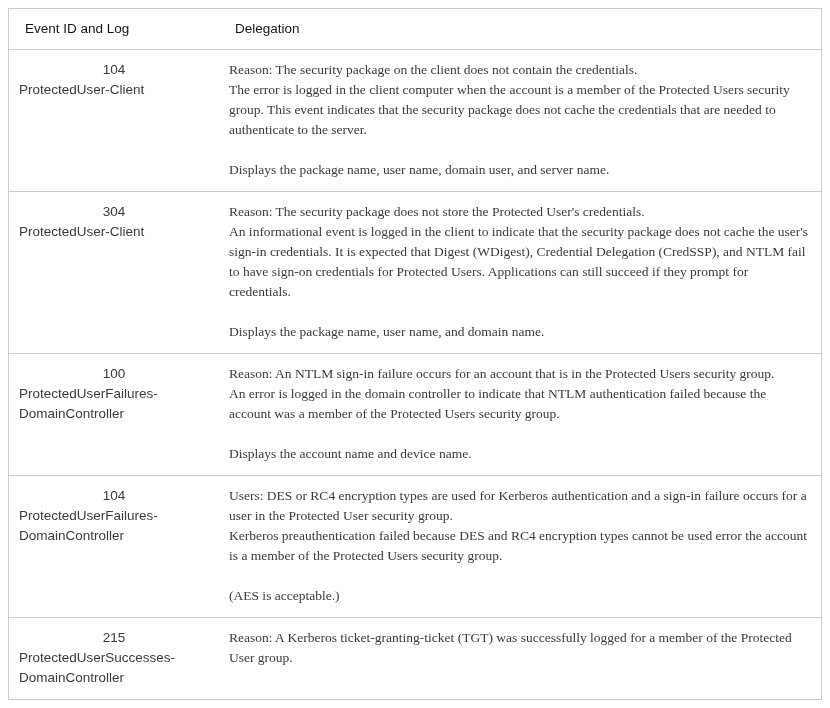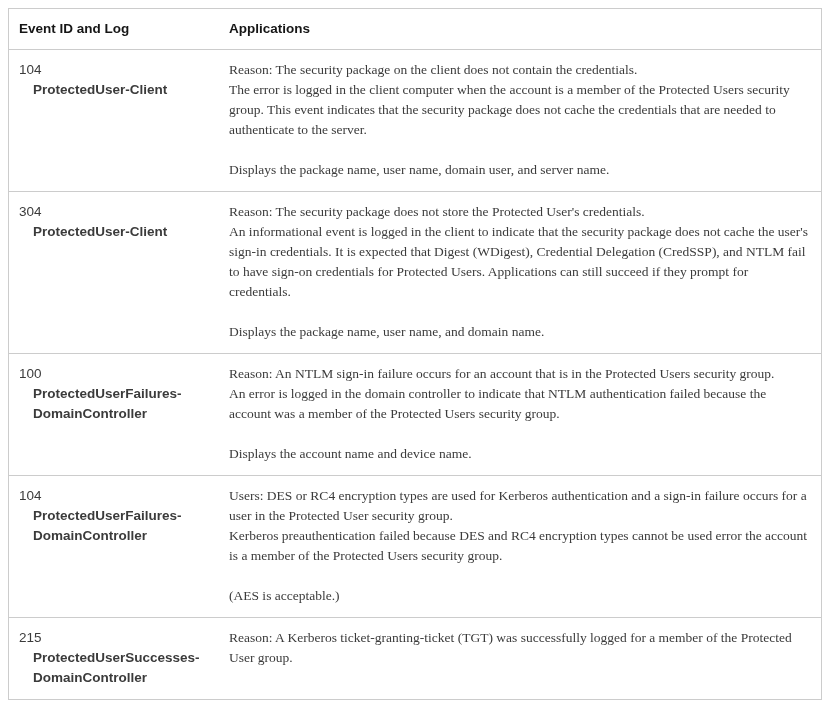--- a/index.html
+++ b/index.html
@@ -16,61 +16,61 @@
   table.events-table {
     width: 100%;
     border-collapse: collapse;
     background: #ffffff;
     border: 1px solid #cccccc;
   }
   table.events-table th {
     text-align: left;
     vertical-align: middle;
     font-size: 13.5px;
-    font-weight: bold;
+    font-weight: normal;
     color: #161616;
-    padding: 10px 10px;
+    padding: 10px 16px;
     border-bottom: 1px solid #cccccc;
     line-height: 20px;
   }
   table.events-table td {
     text-align: left;
     vertical-align: top;
     font-size: 13.5px;
     color: #3b3b3b;
     padding: 10px 10px 11px 10px;
     border-bottom: 1px solid #cccccc;
     line-height: 20px;
   }
   td.cell-event {
     width: 190px;
   }
   .event-id {
     line-height: 20px;
+    text-align: center;
   }
   .event-log {
-    font-weight: bold;
+    font-weight: normal;
     line-height: 20px;
-    margin-left: 14px;
   }
   .desc-line {
     min-height: 20px;
     line-height: 20px;
     font-family: Liberation Serif, serif;
   }
 </style>
 </head>
 <body>
 
 <div class="page">
   <table class="events-table">
     <thead>
       <tr>
         <th>Event ID and Log</th>
-        <th>Applications</th>
+        <th>Delegation</th>
       </tr>
     </thead>
     <tbody id="table-body">
   <tr>
     <td class="cell-event">
       <div class="event-id">104</div>
       <div class="event-log">ProtectedUser-Client</div>
     </td>
     <td class="cell-desc">
             <div class="desc-line">Reason: The security package on the client does not contain the credentials.</div>

